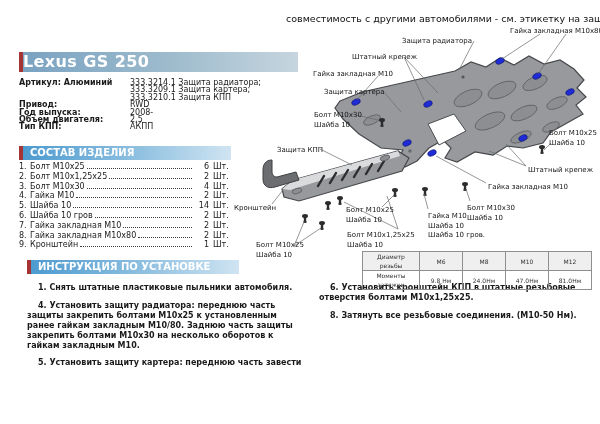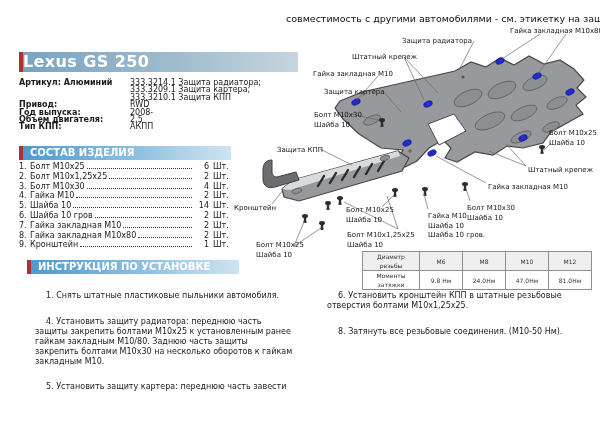--- a/index.html
+++ b/index.html
@@ -40,21 +40,21 @@
   .part-num{width:11px;flex:none;}
   .part-name{white-space:nowrap;}
   .part-leader{flex:1;border-bottom:1px dotted #3a3a3a;margin:0 3px 2px 2px;min-width:6px;}
   .part-qty{width:14px;text-align:right;flex:none;}
   .part-unit{width:20px;padding-left:4px;flex:none;}
 
   
   .instr{font-size:8px;line-height:9.9px;text-align:left;}
   #instr-left{left:19px;top:275px;width:291px;}
   #instr-right{left:311px;top:275px;width:287px;}
-  .para{margin:16px;text-indent:11px;}
+  .para{margin:8px;text-indent:11px;font-weight:bold;}
   .para.cont{text-indent:0;}
 
   
   #torque{left:362px;top:251px;border-collapse:collapse;font-size:6px;color:#333;}
   #torque td{border:1px solid #8f8f8f;text-align:center;padding:0 2px;height:9px;line-height:9px;}
   #torque tr.hdr td{background:#efefef;}
   #torque td.c0{width:52px;}
   #torque td.cn{width:38px;}
 
   

